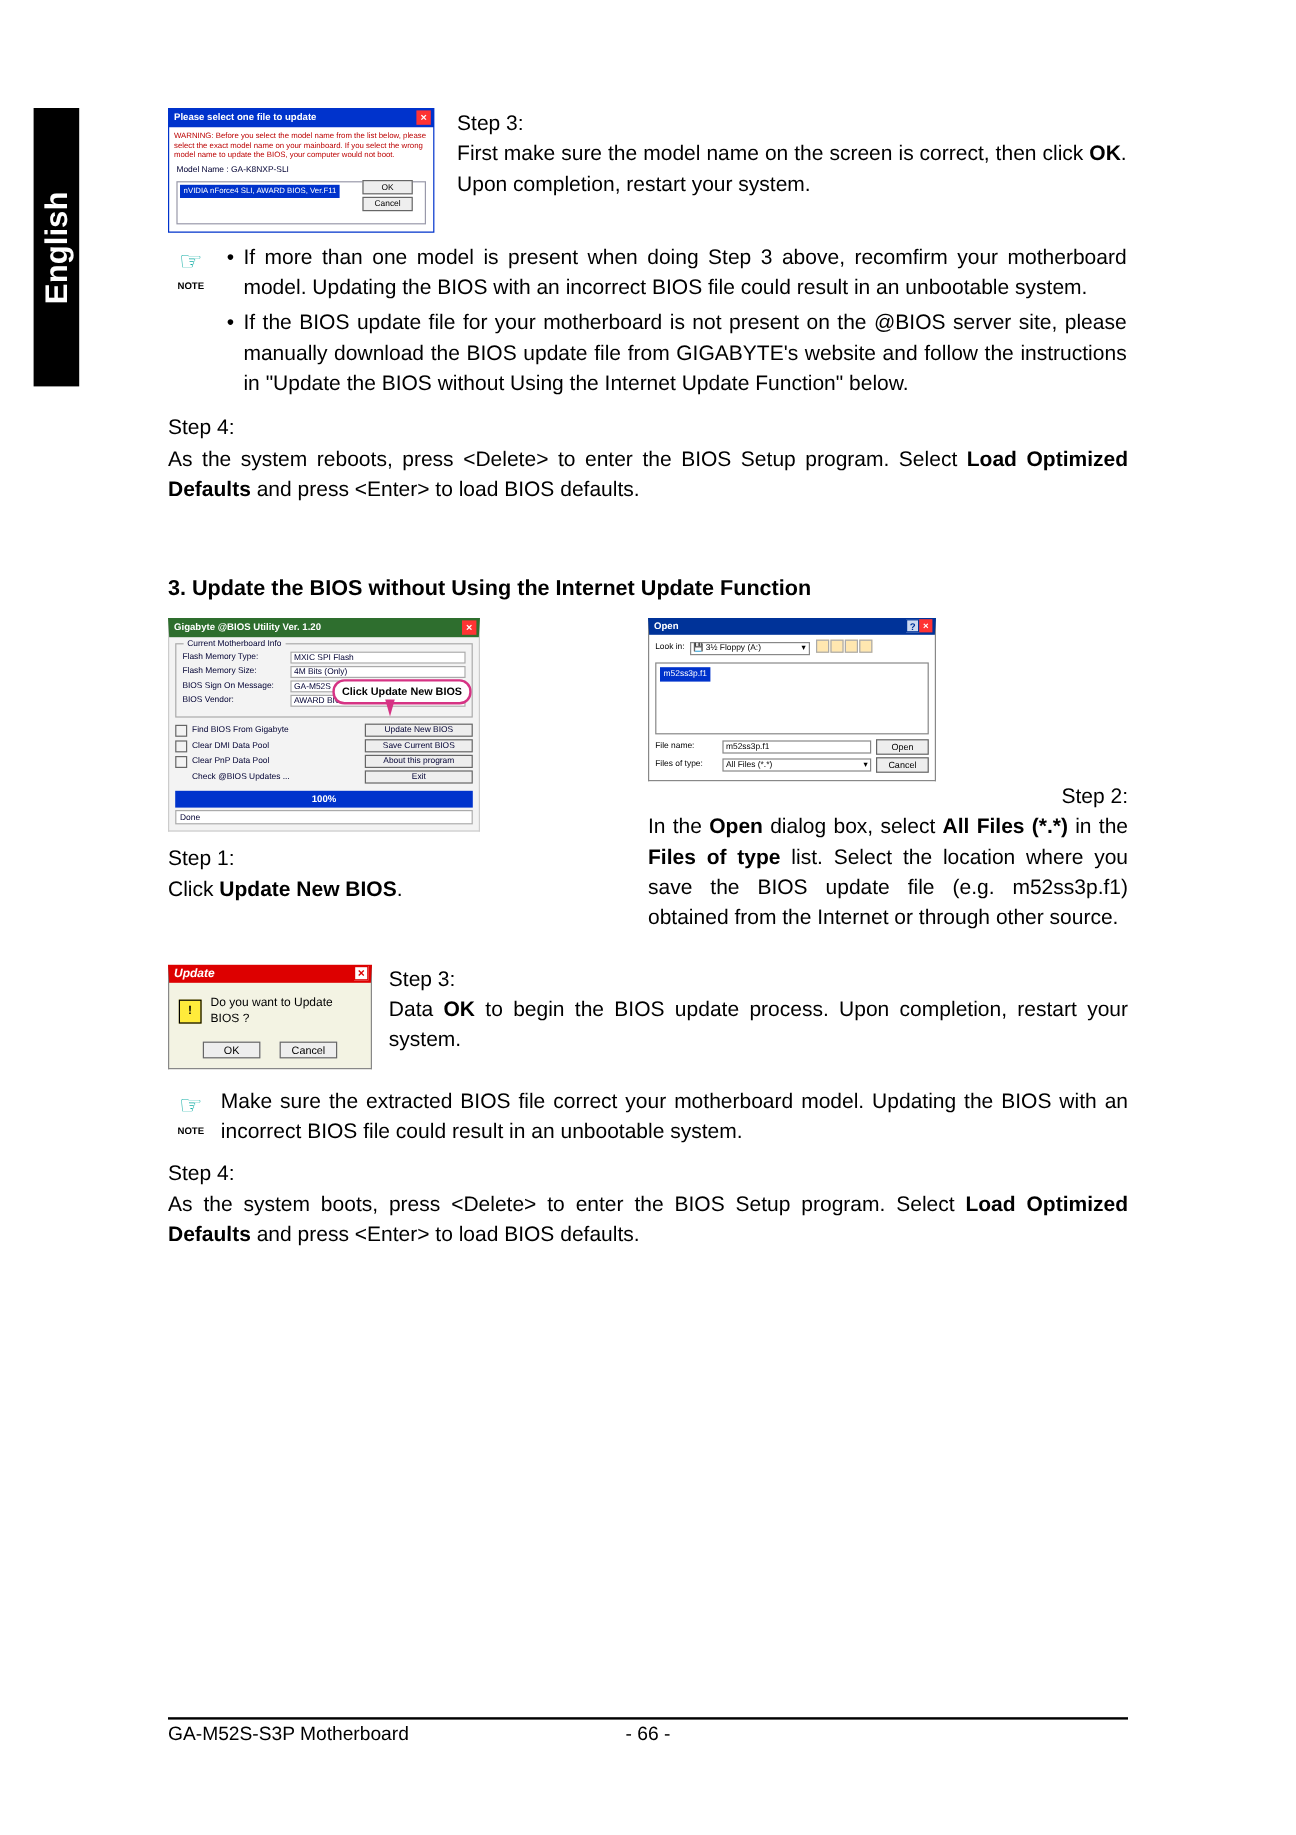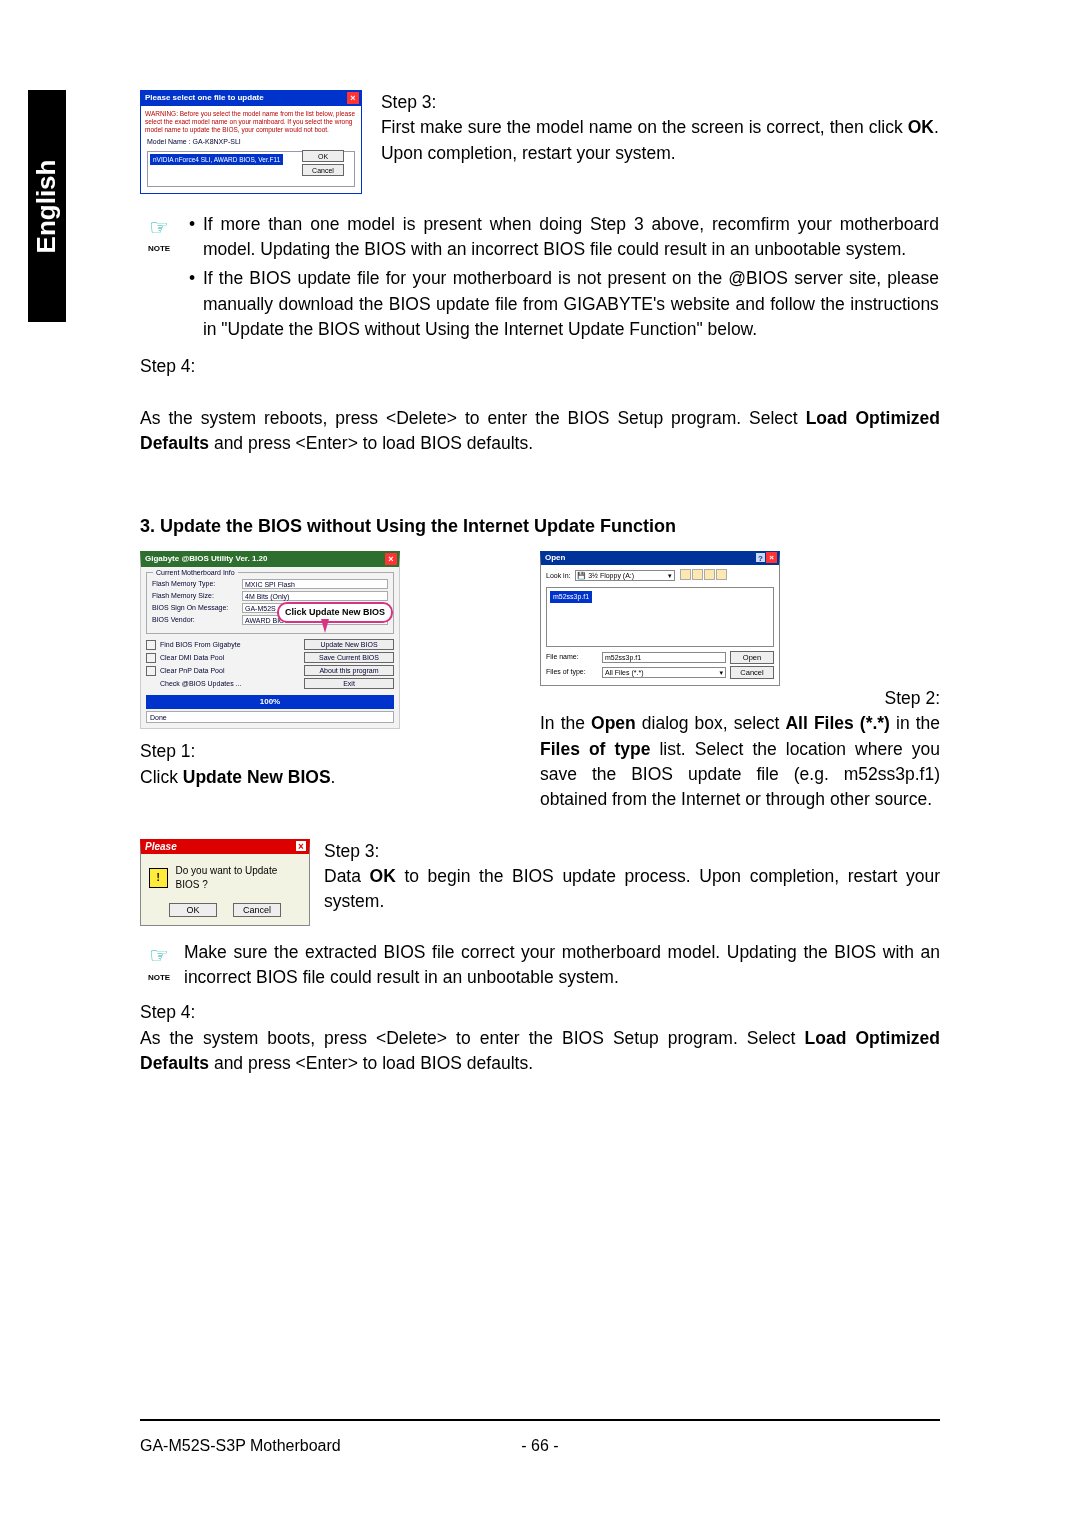--- a/index.html
+++ b/index.html
@@ -38,21 +38,20 @@
   line-height: 1.45;
 }
 .fig-select {
   display: inline-block;
   vertical-align: top;
   width: 222px;
   border: 1px solid #0033cc;
   border-top: 16px solid #0033cc;
   position: relative;
   margin-right: 14px;
-  margin-bottom: 10px;
   background: #fff;
   font-size: 7px;
 }
 .fig-select .titlebar {
   position: absolute; top:-14px; left:4px; color:#fff; font-size:8px; font-weight:bold;
 }
 .fig-select .close { position:absolute; top:-14px; right:2px; width:12px; height:12px; background:#f33; color:#fff; text-align:center; line-height:12px; font-size:9px; font-weight:bold;}
 .fig-select .warn { margin:4px; color:#b00; font-size:6.5px; line-height:1.2; }
 .fig-select .modelname { margin:3px 6px; color:#003; }
 .fig-select .listbox { margin:2px 6px 6px; border:1px solid #99a; height:36px; padding:2px; position:relative; }
@@ -62,21 +61,21 @@
 .step3-text { display:inline-block; vertical-align:top; width:558px; }
 .note-row { margin-top:8px; }
 .note-icon { display:inline-block; vertical-align:top; width:38px; height:38px; margin-right:6px; text-align:center; }
 .note-icon .hand { color:#1ab0a8; font-size:22px; }
 .note-icon .lbl { font-size:8px; font-weight:bold; color:#000; }
 .note-text { display:inline-block; vertical-align:top; width:750px; text-align:justify; }
 .note-text ul { list-style: none; }
 .note-text li { position:relative; padding-left:14px; margin-bottom:4px; }
 .note-text li:before { content:"•"; position:absolute; left:0; }
 .step4-h { margin-top:8px; }
-.step4-p { text-align:justify;margin-top:26px; }
+.step4-p { text-align:justify; }
 .sec-title { font-weight:bold; margin-top:56px; margin-bottom:12px; font-size:18px; }
 .twocol { display:flex; }
 .col { width:50%; }
 .fig-utility {
   width: 260px; border:1px solid #ccc; border-top:16px solid #2e6e2e; position:relative; background:#f3f3f3; font-size:7px; color:#003;
 }
 .fig-utility .titlebar { position:absolute; top:-14px; left:4px; color:#fff; font-size:8px; font-weight:bold; }
 .fig-utility .close { position:absolute; top:-14px; right:2px; width:12px; height:12px; background:#f33; color:#fff; text-align:center; line-height:12px; font-size:9px; font-weight:bold;}
 .fig-utility .group { border:1px solid #aaa; margin:5px; padding:4px 5px 6px; position:relative; }
 .fig-utility .row { display:flex; margin:2px 0; }
@@ -109,21 +108,21 @@
 .fig-msg .titlebar { position:absolute; top:-14px; left:4px; color:#fff; font-weight:bold; font-style:italic; font-size:10px;}
 .fig-msg .close { position:absolute; top:-14px; right:2px; width:12px; height:12px; background:#fff; color:#d00; text-align:center; line-height:12px; font-weight:bold; border:1px solid #d00;}
 .fig-msg .body { display:flex; align-items:center; padding:10px 8px 6px; gap:8px; }
 .fig-msg .warnico { width:20px; height:20px; background:#ffeb3b; border:1px solid #000; text-align:center; line-height:18px; font-weight:bold; color:#000; }
 .fig-msg .mbtns { display:flex; justify-content:center; gap:16px; padding:4px 0 8px;}
 .fig-msg .mbtn { width:48px; height:14px; border:1px solid #666; text-align:center; line-height:13px; font-size:9px; background:#eee;}
 .row-step3b { display:flex; margin-top:26px; }
 .row-step3b .txt { flex:1; }
 .note2 { display:flex; margin-top:14px; }
 .note2 .txt { flex:1; text-align:justify; }
-.footer-line { position:absolute; left:140px; bottom:74px; width:800px; border-top:2px solid #000; padding-top:16px; font-size:16px; display:flex; }
+.footer-line { position:absolute; left:140px; bottom:74px; width:800px; border-top:2px solid #000; padding-top:4px; font-size:16px; display:flex; }
 .footer-line .fl { flex:1; }
 .footer-line .fc { width:80px; text-align:center; }
 .footer-line .fr { flex:1; }
 .jst { text-align: justify; }
 </style>
 </head>
 <body>
 
 <div class="side-tab">
     <span>English</span>
@@ -261,21 +260,21 @@
       </div>
       <div style="margin-top:0;text-align:right;">Step 2:</div>
       <div class="jst">
         <span>In the </span><b>Open</b><span> dialog box, select  </span><b>All Files (*.*)</b><span> in the </span><b>Files of type</b><span> list. Select the location where you save the BIOS update file (e.g. m52ss3p.f1) obtained from the Internet or through other source.</span>
       </div>
     </div>
   </div>
 
   <div class="row-step3b">
     <div class="fig-msg">
-      <div class="titlebar">Please</div>
+      <div class="titlebar">Update</div>
       <div class="close">×</div>
       <div class="body">
         <div class="warnico">!</div>
         <div>Do you want to Update BIOS ?</div>
       </div>
       <div class="mbtns">
         <div class="mbtn">OK</div>
         <div class="mbtn">Cancel</div>
       </div>
     </div>

